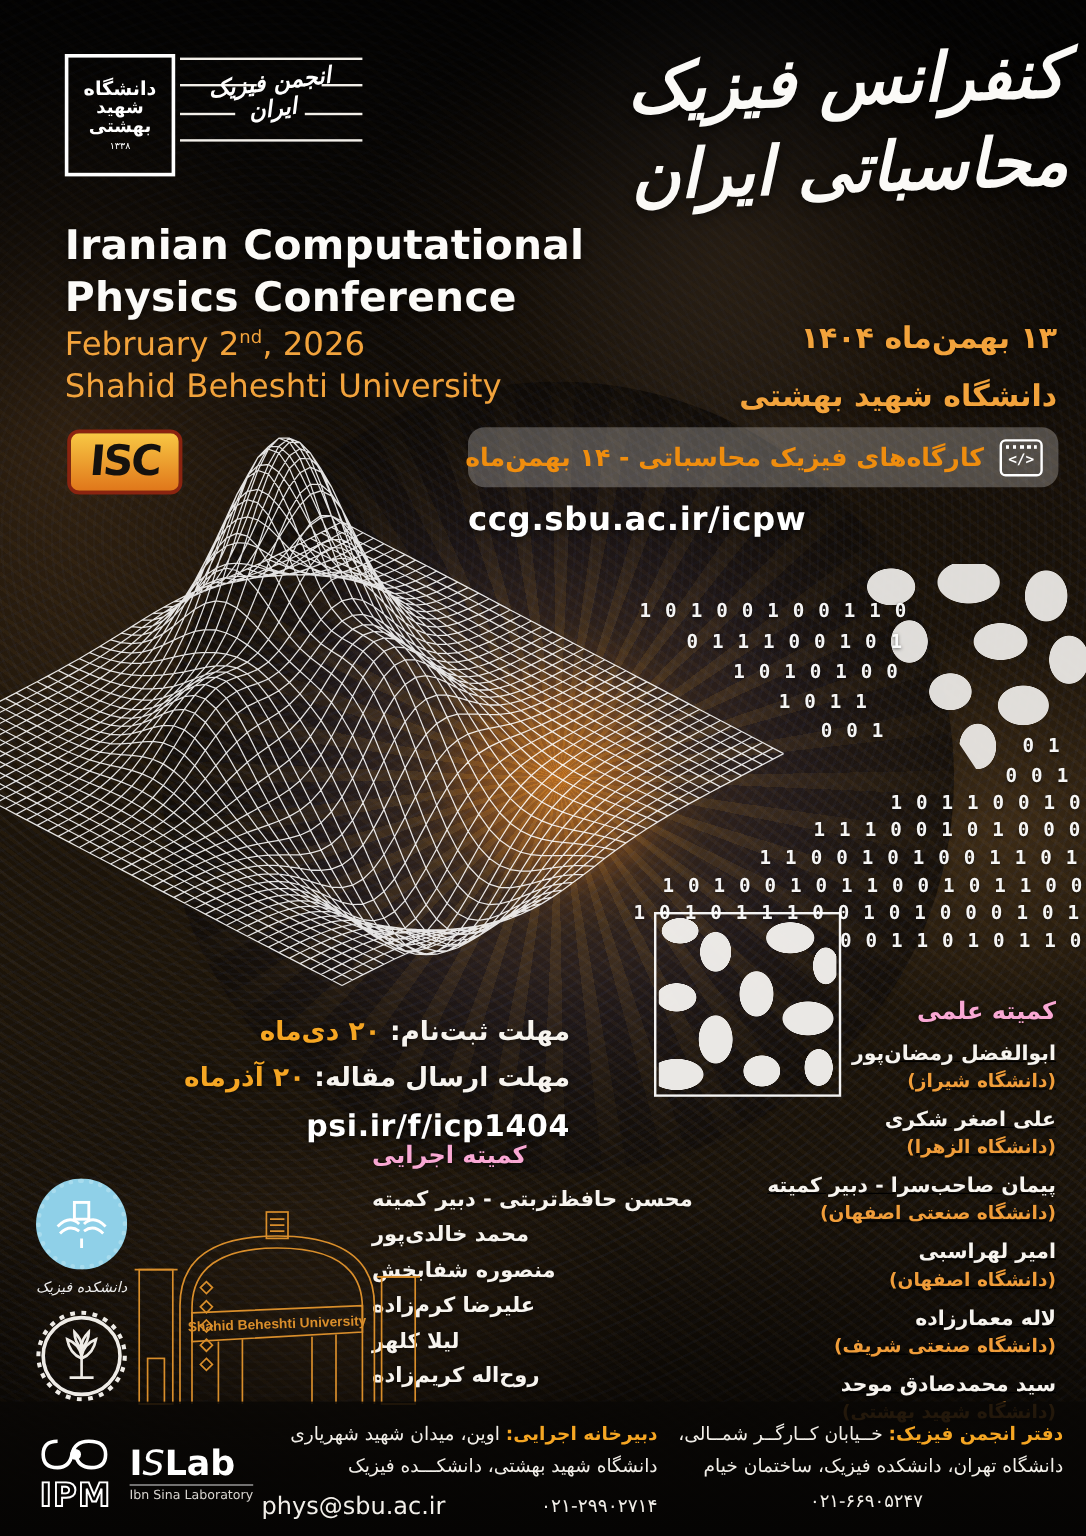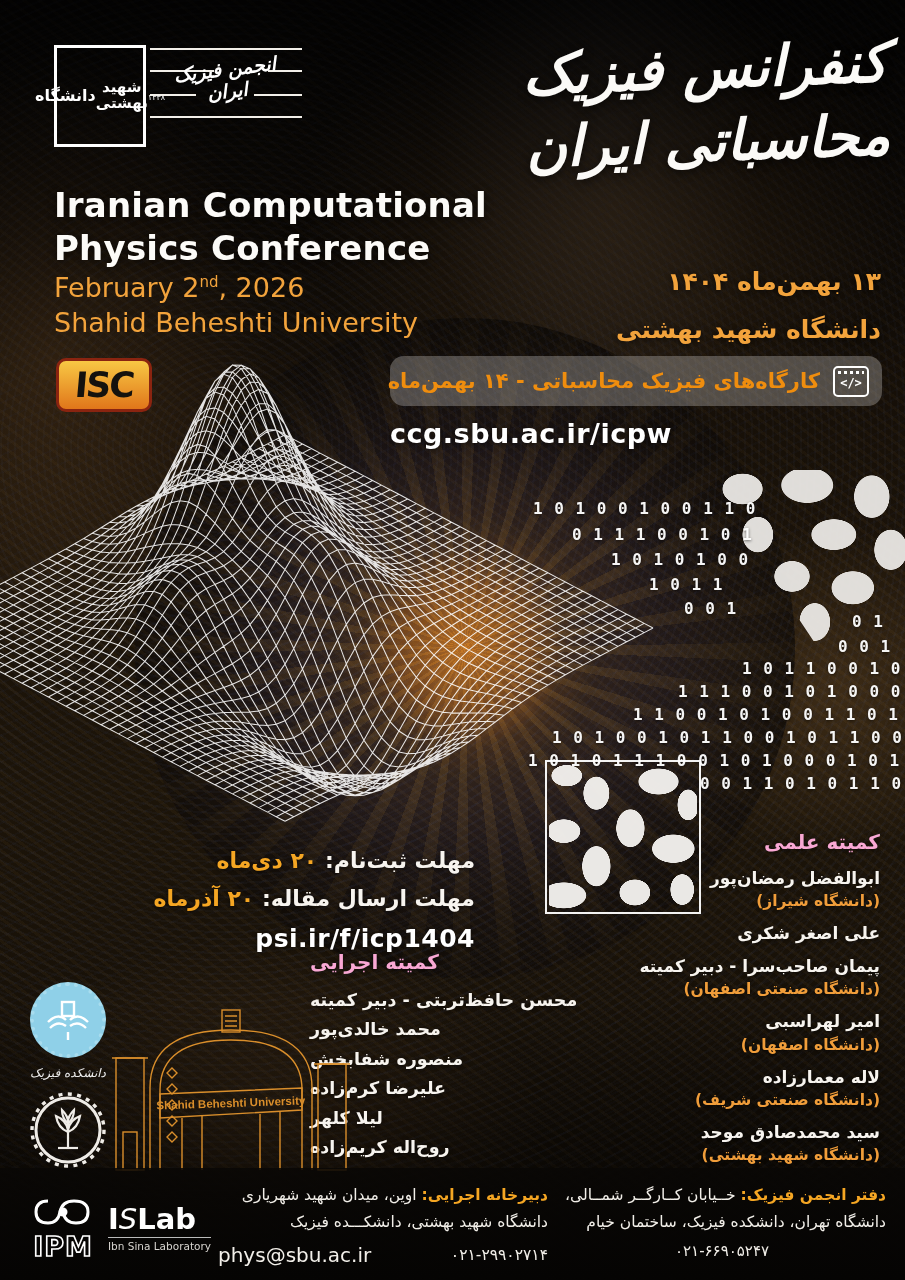--- a/index.html
+++ b/index.html
@@ -41,21 +41,21 @@
     background:linear-gradient(180deg, rgba(0,0,0,0.78) 0%, rgba(0,0,0,0.5) 15%, rgba(0,0,0,0.18) 30%, transparent 44%);
   }
   .bg-bottom-shade{
     position:absolute;inset:0;
     background:linear-gradient(0deg, rgba(0,0,0,0.82) 0%, rgba(0,0,0,0.45) 9%, transparent 22%);
   }
   .mesh{position:absolute;left:0;top:0;width:905px;height:1280px;pointer-events:none;}
   
   .sbu-logo{
     left:54px;top:45px;width:86px;height:96px;border:3px solid #fff;
-    display:flex;flex-direction:row;align-items:center;justify-content:center;
+    display:flex;flex-direction:column;align-items:center;justify-content:center;
     color:#fff;text-align:center;line-height:1.05;
   }
   .sbu-logo .l1{font-size:16px;font-weight:700;}
   .sbu-logo .l2{font-size:15px;font-weight:700;}
   .sbu-logo .yr{font-size:8px;margin-top:4px;letter-spacing:1px;}
   .psi-logo{left:150px;top:40px;width:152px;height:86px;}
   .psi-logo .ln{position:absolute;left:0;height:2px;background:#f2efe9;}
   .psi-logo .txt{
     position:absolute;left:8px;top:18px;width:136px;text-align:center;color:#fff;
     font-size:19px;font-style:italic;font-weight:700;transform:rotate(-7deg);direction:rtl;
@@ -142,21 +142,21 @@
   .deadlines{right:430px;top:850px;width:330px;direction:rtl;text-align:right;line-height:1.0;}
   .dl-line{font-size:22px;font-weight:700;margin-bottom:16px;white-space:nowrap;text-shadow:0 1px 5px rgba(0,0,0,0.65);}
   .dl-line .lbl{color:#f7f4ef;}
   .dl-line .val{color:#f5a623;}
   .dl-url{direction:ltr;text-align:right;color:#fff;font-size:25px;font-weight:700;letter-spacing:0.5px;text-shadow:0 1px 5px rgba(0,0,0,0.65);}
   
   .committee-title{color:#f9a8d4;font-size:20px;font-weight:700;margin-bottom:12px;text-shadow:0 1px 5px rgba(0,0,0,0.6);}
   .exec-committee{right:305px;top:950px;width:290px;direction:rtl;text-align:left;}
   .exec-committee .member{color:#f7f4ef;font-size:17.5px;font-weight:700;line-height:1.68;text-shadow:0 1px 4px rgba(0,0,0,0.6);}
   .sci-committee{right:25px;top:830px;width:275px;direction:rtl;text-align:right;}
-  .sci-committee .member{margin-bottom:9px;line-height:1.42;}
+  .sci-committee .member{margin-bottom:9px;line-height:1.42;text-decoration:underline;}
   .sci-committee .nm{color:#f7f4ef;font-size:17px;font-weight:700;display:block;text-shadow:0 1px 4px rgba(0,0,0,0.6);}
   .sci-committee .af{color:#f09d3a;font-size:15.5px;font-weight:700;display:block;text-shadow:0 1px 4px rgba(0,0,0,0.6);}
   
   .ut-logo{left:30px;top:982px;width:76px;height:76px;border-radius:50%;background:#8fd0e8;border:4px dotted #a8dcee;box-sizing:border-box;display:flex;align-items:center;justify-content:center;}
   .ut-caption{left:18px;top:1066px;width:100px;text-align:center;color:#eee;font-size:12px;font-style:italic;direction:rtl;}
   .sharif-logo{left:28px;top:1090px;width:80px;height:80px;}
   .gate{left:112px;top:1002px;width:238px;height:170px;}
   
   .footer{
     left:0;top:1168px;width:905px;height:112px;
@@ -279,20 +279,21 @@
   </div>
 
   <div class="abs sci-committee">
     <div class="committee-title">کمیته علمی</div>
     <div class="member">
       <span class="nm">ابوالفضل رمضان‌پور</span>
       <span class="af">(دانشگاه شیراز)</span>
     </div>
     <div class="member">
       <span class="nm">علی اصغر شکری</span>
+      <span class="af">(دانشگاه الزهرا)</span>
     </div>
     <div class="member">
       <span class="nm">پیمان صاحب‌سرا - دبیر کمیته</span>
       <span class="af">(دانشگاه صنعتی اصفهان)</span>
     </div>
     <div class="member">
       <span class="nm">امیر لهراسبی</span>
       <span class="af">(دانشگاه اصفهان)</span>
     </div>
     <div class="member">

